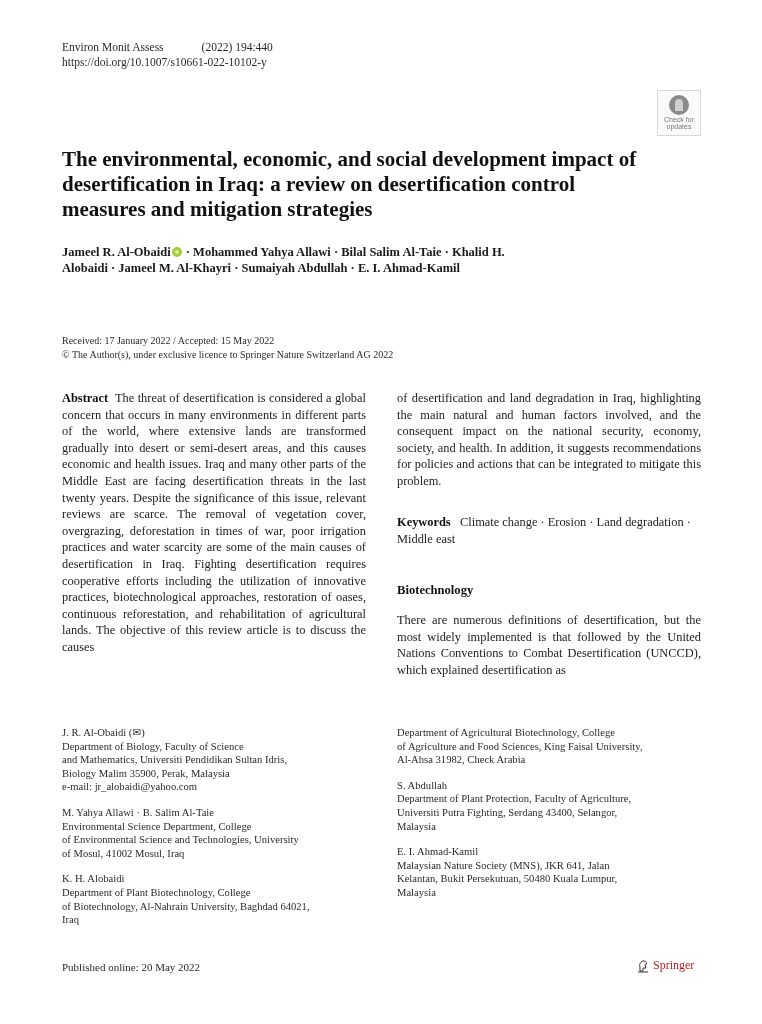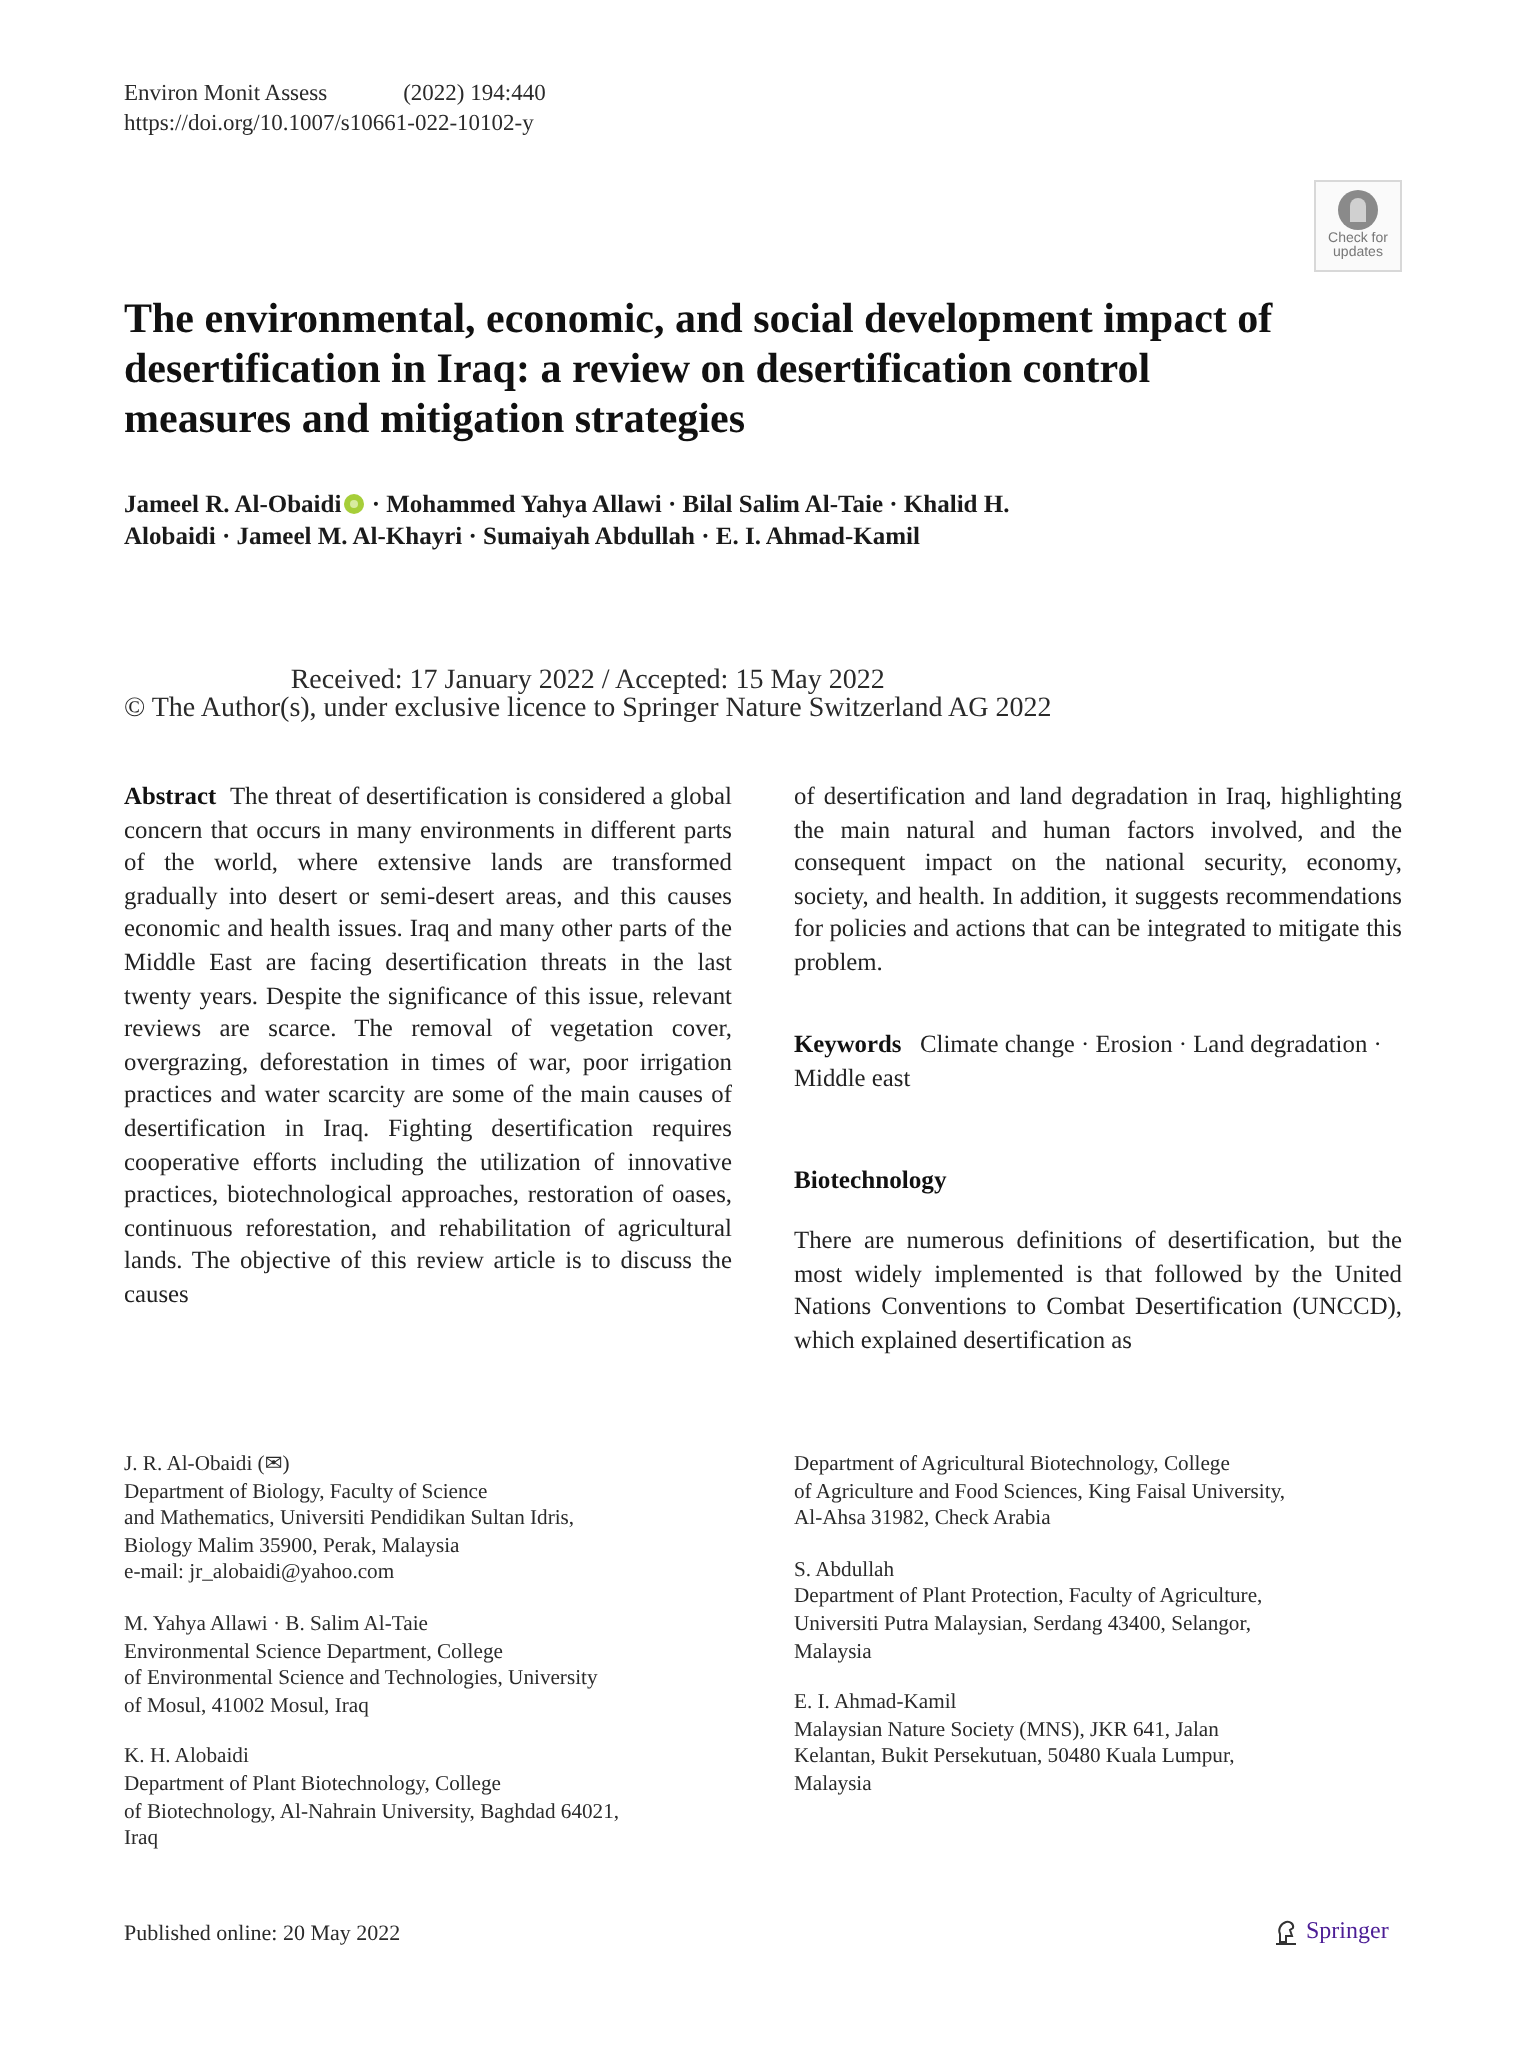--- a/index.html
+++ b/index.html
@@ -11,34 +11,34 @@
     .header { left: 62px; top: 40px; font-size: 11.5px; line-height: 15px; color: #2a2a2a; }
     .header .row1 span + span { margin-left: 38px; }
     .badge { left: 657px; top: 90px; width: 42px; height: 44px; border: 1px solid #d8d8d8; background: #fafafa; text-align: center; }
     .badge .circle { width: 20px; height: 20px; border-radius: 50%; background: #8a8a8a; margin: 4px auto 1px; position: relative; }
     .badge .circle::after { content: ""; position: absolute; left: 6px; top: 4px; width: 8px; height: 12px; background: #d0d0d0; border-radius: 4px 4px 0 0; }
     .badge .lbl { font-family: "Liberation Sans", sans-serif; font-size: 7px; line-height: 7px; color: #777; }
     .title { left: 62px; top: 147px; width: 600px; font-size: 21px; line-height: 25px; font-weight: bold; color: #111; }
     .authors { left: 62px; top: 244px; width: 480px; font-size: 12.5px; line-height: 16px; font-weight: bold; color: #1a1a1a; }
     .orcid { display: inline-block; width: 10px; height: 10px; border-radius: 50%; background: #a6ce39; vertical-align: -1px; margin: 0 1px; position: relative; }
     .orcid::after { content: ""; position: absolute; left: 3px; top: 3px; width: 4px; height: 4px; border-radius: 50%; background: #d7eba0; }
-    .dates { left: 62px; top: 334px; font-size: 14px; line-height: 14px; color: #2a2a2a; text-align: center; }
+    .dates { left: 62px; top: 334px; font-size: 10px; line-height: 14px; color: #2a2a2a; }
     .col { font-size: 12.4px; line-height: 16.6px; color: #222; text-align: justify; }
     .col-left { left: 62px; top: 390px; width: 304px; }
     .col-right { left: 397px; top: 390px; width: 304px; }
     .bold { font-weight: bold; color: #111; }
     .kw { left: 397px; top: 514px; width: 304px; font-size: 12.4px; line-height: 16.6px; }
     .intro-h { left: 397px; top: 583px; font-size: 12.6px; font-weight: bold; color: #111; }
     .intro { left: 397px; top: 612px; width: 304px; }
     .aff { font-size: 10.6px; line-height: 13.6px; color: #2a2a2a; }
     .aff-block { margin-bottom: 12px; }
     .aff-left { left: 62px; top: 726px; width: 310px; }
     .aff-right { left: 397px; top: 726px; width: 320px; }
     .footer-left { left: 62px; top: 961px; font-size: 11px; color: #2a2a2a; }
-    .springer { left: 637px; top: 958px; font-size: 12px; color: #4c1d95; display: flex; align-items: center; gap: 4px; }
+    .springer { left: 637px; top: 958px; font-size: 12px; color: #b91c1c; display: flex; align-items: center; gap: 4px; }
     .horse { width: 12px; height: 14px; }
   </style>
 </head>
 <body>
 
 <div class="abs header">
   <div class="row1">
     <span>Environ Monit Assess</span><span>(2022) 194:440</span>
   </div>
   <div>https://doi.org/10.1007/s10661-022-10102-y</div>
@@ -97,21 +97,21 @@
   </div>
 <div class="abs aff aff-right" id="aff-right">
     <div class="aff-block">
       <div>Department of Agricultural Biotechnology, College</div>
       <div>of Agriculture and Food Sciences, King Faisal University,</div>
       <div>Al-Ahsa 31982, Check Arabia</div>
     </div>
     <div class="aff-block">
       <div>S. Abdullah</div>
       <div>Department of Plant Protection, Faculty of Agriculture,</div>
-      <div>Universiti Putra Malaysian, Serdang 43400, Selangor,</div>
+      <div>Universiti Putra Fighting, Serdang 43400, Selangor,</div>
       <div>Malaysia</div>
     </div>
     <div class="aff-block">
       <div>E. I. Ahmad-Kamil</div>
       <div>Malaysian Nature Society (MNS), JKR 641, Jalan</div>
       <div>Kelantan, Bukit Persekutuan, 50480 Kuala Lumpur,</div>
       <div>Malaysia</div>
     </div>
   </div>
 

